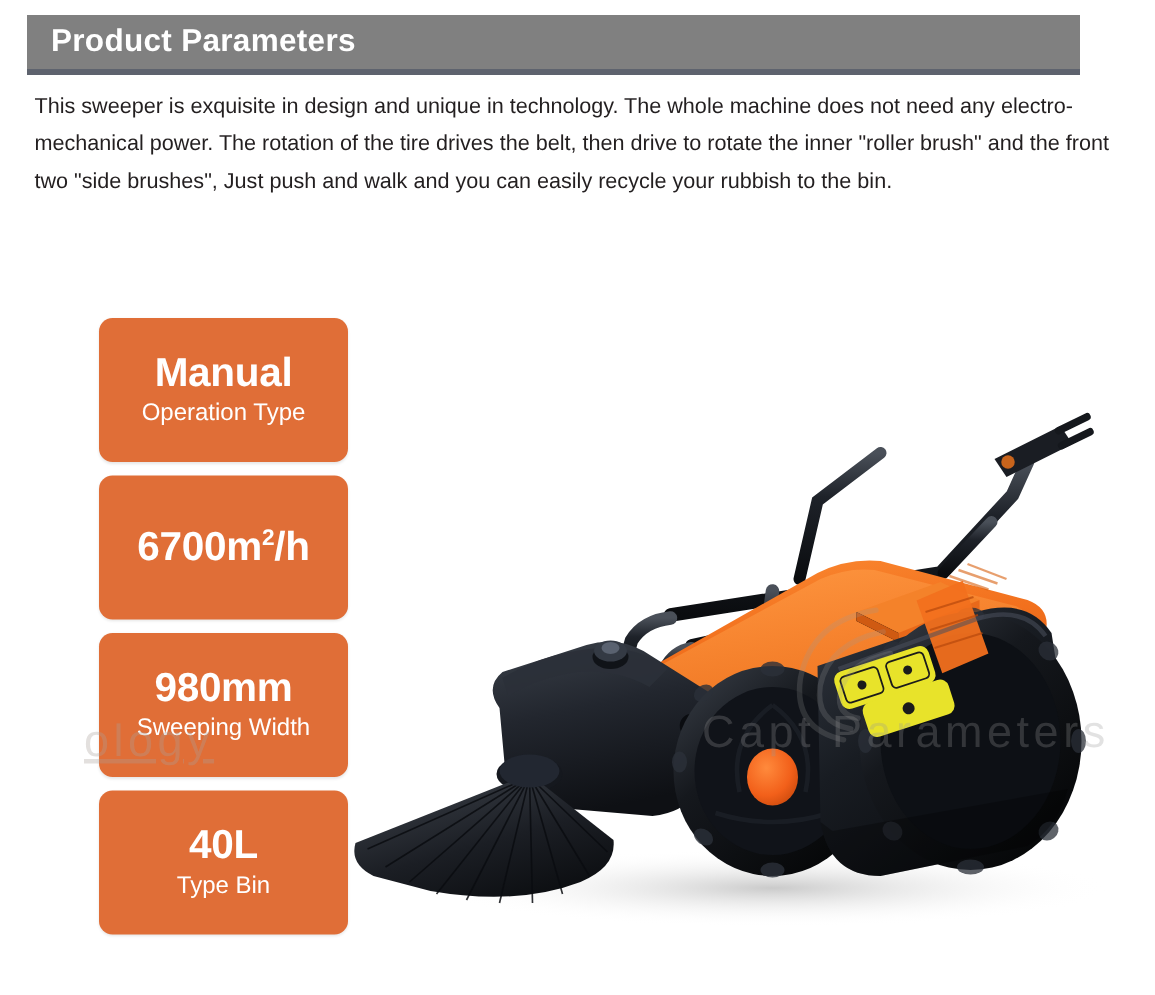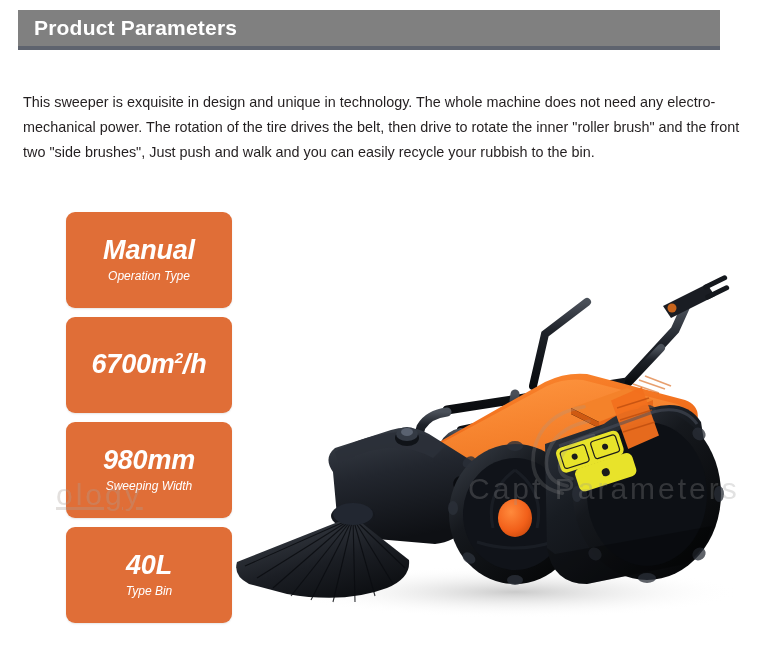--- a/index.html
+++ b/index.html
@@ -38,36 +38,35 @@
     font-weight: bold;
     letter-spacing: 0.2px;
     padding-left: 16px;
     white-space: nowrap;
   }
 
   
   .intro {
     position: absolute;
     left: 23px;
-    top: 90px;
+    top: 59px;
     width: 726px;
     font-size: 14.4px;
     line-height: 25px;
     color: #231f20;
     text-align: left;
   }
 
   
   .params {
     position: absolute;
     left: 66px;
     top: 212px;
     width: 144px;
     z-index: 4;
-    font-style: italic;
   }
   .param-box {
     width: 166px;
     height: 96px;
     background: #e06e37;
     border-radius: 9px;
     margin-bottom: 9px;
     display: flex;
     flex-direction: column;
     align-items: center;
@@ -83,21 +82,21 @@
     letter-spacing: -0.2px;
     white-space: nowrap;
   }
   .param-value sup {
     font-size: 0.56em;
     vertical-align: super;
     line-height: 0;
     font-weight: bold;
   }
   .param-label {
-    font-size: 12px;
+    font-size: 16px;
     font-weight: normal;
     line-height: 1.25;
     margin-top: 3px;
     white-space: nowrap;
   }
 
   
   .photo {
     position: absolute;
     left: 215px;

